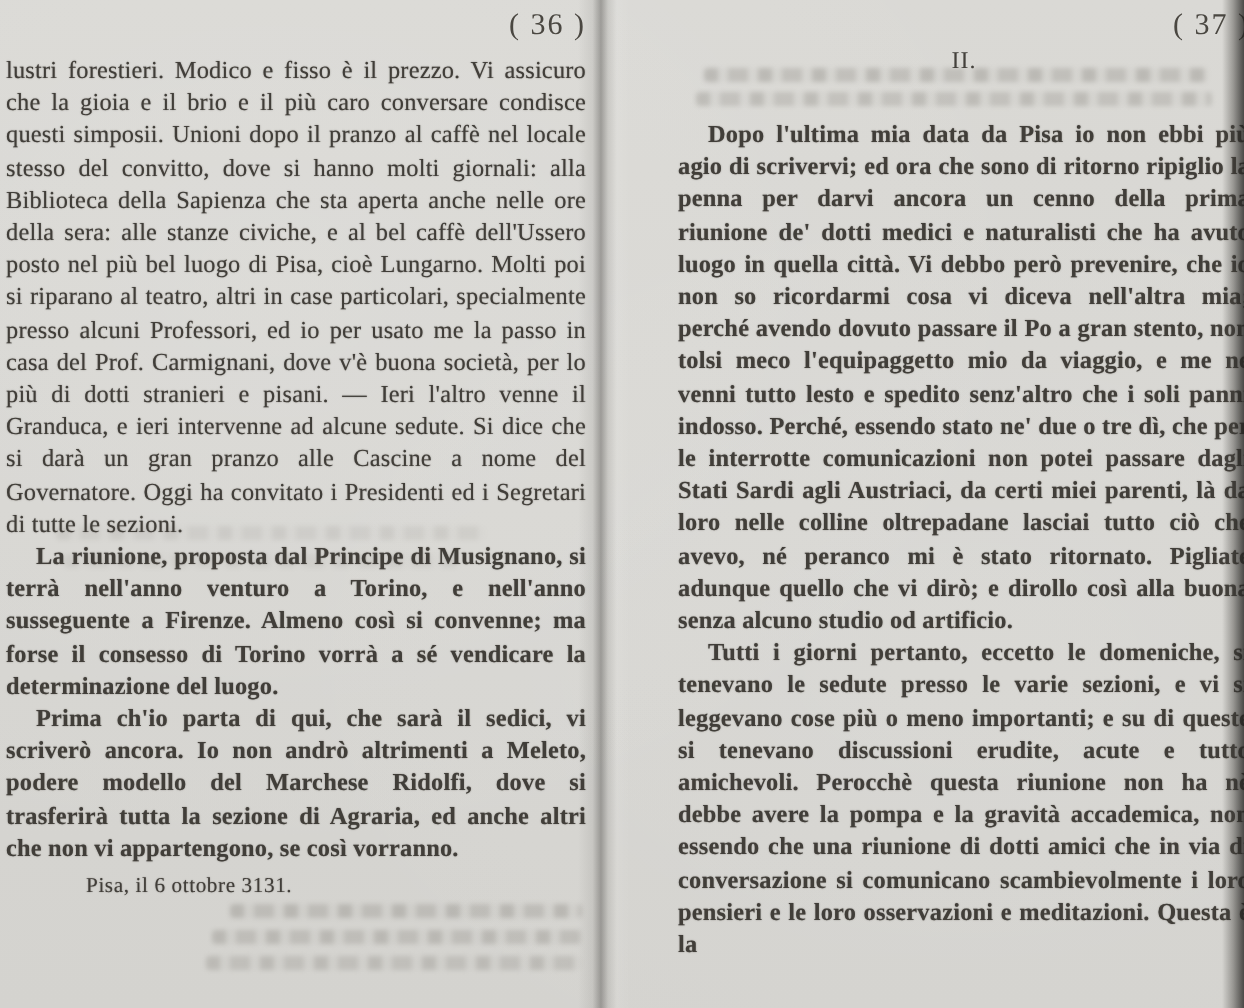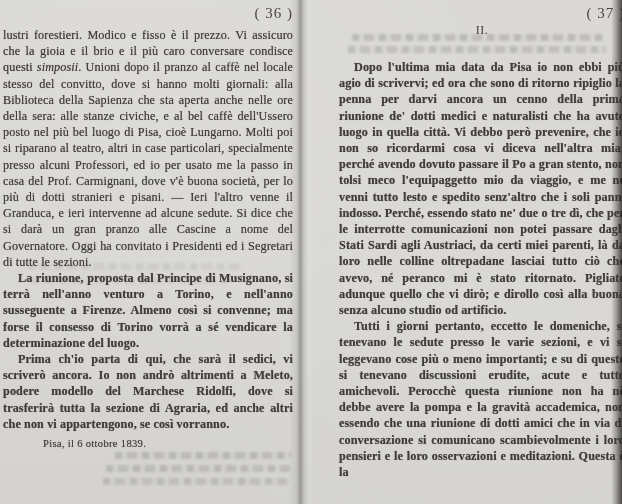--- a/index.html
+++ b/index.html
@@ -52,21 +52,21 @@
     margin-top: 1px; color: #44413c;
   }
   .body p {
     margin: 0; text-align: justify;
     font-size: 12.2px; line-height: 16.2px; letter-spacing: 0.1px;
     text-shadow: 0 0 0.7px rgba(66,62,56,0.65);
   }
   .page-left .body { margin-top: 5px; }
   .page-right .body { margin-top: 21px; }
   .indent { text-indent: 15px; font-weight: bold; }
-  .italic { font-style: italic; }
+  .italic { }
   .dateline {
     font-size: 10.6px; margin-top: 6px; padding-left: 40px;
     letter-spacing: 0.3px; text-shadow: 0 0 0.7px rgba(66,62,56,0.6);
   }
 </style>
 </head>
 <body>
 
 <div class="scan">
 
@@ -78,21 +78,21 @@
   <div class="ghost" style="left:352px; top:34px;  width:252px; opacity:0.52;"></div>
   <div class="ghost" style="left:348px; top:46px;  width:258px; opacity:0.48;"></div>
 
   <div class="page page-left">
     <div class="page-number">( 36 )</div>
     <div class="body">
       <p><span>lustri forestieri. Modico e fisso è il prezzo. Vi assicuro che la gioia e il brio e il più caro conversare condisce questi </span><span class="italic">simposii</span><span>. Unioni dopo il pranzo al caffè nel locale stesso del convitto, dove si hanno molti giornali: alla Biblioteca della Sapienza che sta aperta anche nelle ore della sera: alle stanze civiche, e al bel caffè dell'Ussero posto nel più bel luogo di Pisa, cioè Lungarno. Molti poi si riparano al teatro, altri in case particolari, specialmente presso alcuni Professori, ed io per usato me la passo in casa del Prof. Carmignani, dove v'è buona società, per lo più di dotti stranieri e pisani. — Ieri l'altro venne il Granduca, e ieri intervenne ad alcune sedute. Si dice che si darà un gran pranzo alle Cascine a nome del Governatore. Oggi ha convitato i Presidenti ed i Segretari di tutte le sezioni.</span></p>
       <p class="indent">La riunione, proposta dal Principe di Musignano, si terrà nell'anno venturo a Torino, e nell'anno susseguente a Firenze. Almeno così si convenne; ma forse il consesso di Torino vorrà a sé vendicare la determinazione del luogo.</p>
       <p class="indent">Prima ch'io parta di qui, che sarà il sedici, vi scriverò ancora. Io non andrò altrimenti a Meleto, podere modello del Marchese Ridolfi, dove si trasferirà tutta la sezione di Agraria, ed anche altri che non vi appartengono, se così vorranno.</p>
     </div>
-    <div class="dateline">Pisa, il 6 ottobre 1839.</div>
+    <div class="dateline">Pisa, il 6 ottobre 3131.</div>
   </div>
 
   <div class="page page-right">
     <div class="page-number">( 37 )</div>
     <div class="section-heading">II.</div>
     <div class="body">
       <p class="indent">Dopo l'ultima mia data da Pisa io non ebbi più agio di scrivervi; ed ora che sono di ritorno ripiglio la penna per darvi ancora un cenno della prima riunione de' dotti medici e naturalisti che ha avuto luogo in quella città. Vi debbo però prevenire, che io non so ricordarmi cosa vi diceva nell'altra mia; perché avendo dovuto passare il Po a gran stento, non tolsi meco l'equipaggetto mio da viaggio, e me ne venni tutto lesto e spedito senz'altro che i soli panni indosso. Perché, essendo stato ne' due o tre dì, che per le interrotte comunicazioni non potei passare dagli Stati Sardi agli Austriaci, da certi miei parenti, là da loro nelle colline oltrepadane lasciai tutto ciò che avevo, né peranco mi è stato ritornato. Pigliate adunque quello che vi dirò; e dirollo così alla buona senza alcuno studio od artificio.</p>
       <p class="indent">Tutti i giorni pertanto, eccetto le domeniche, si tenevano le sedute presso le varie sezioni, e vi si leggevano cose più o meno importanti; e su di queste si tenevano discussioni erudite, acute e tutto amichevoli. Perocchè questa riunione non ha nè debbe avere la pompa e la gravità accademica, non essendo che una riunione di dotti amici che in via di conversazione si comunicano scambievolmente i loro pensieri e le loro osservazioni e meditazioni. Questa è la</p>
     </div>
   </div>

